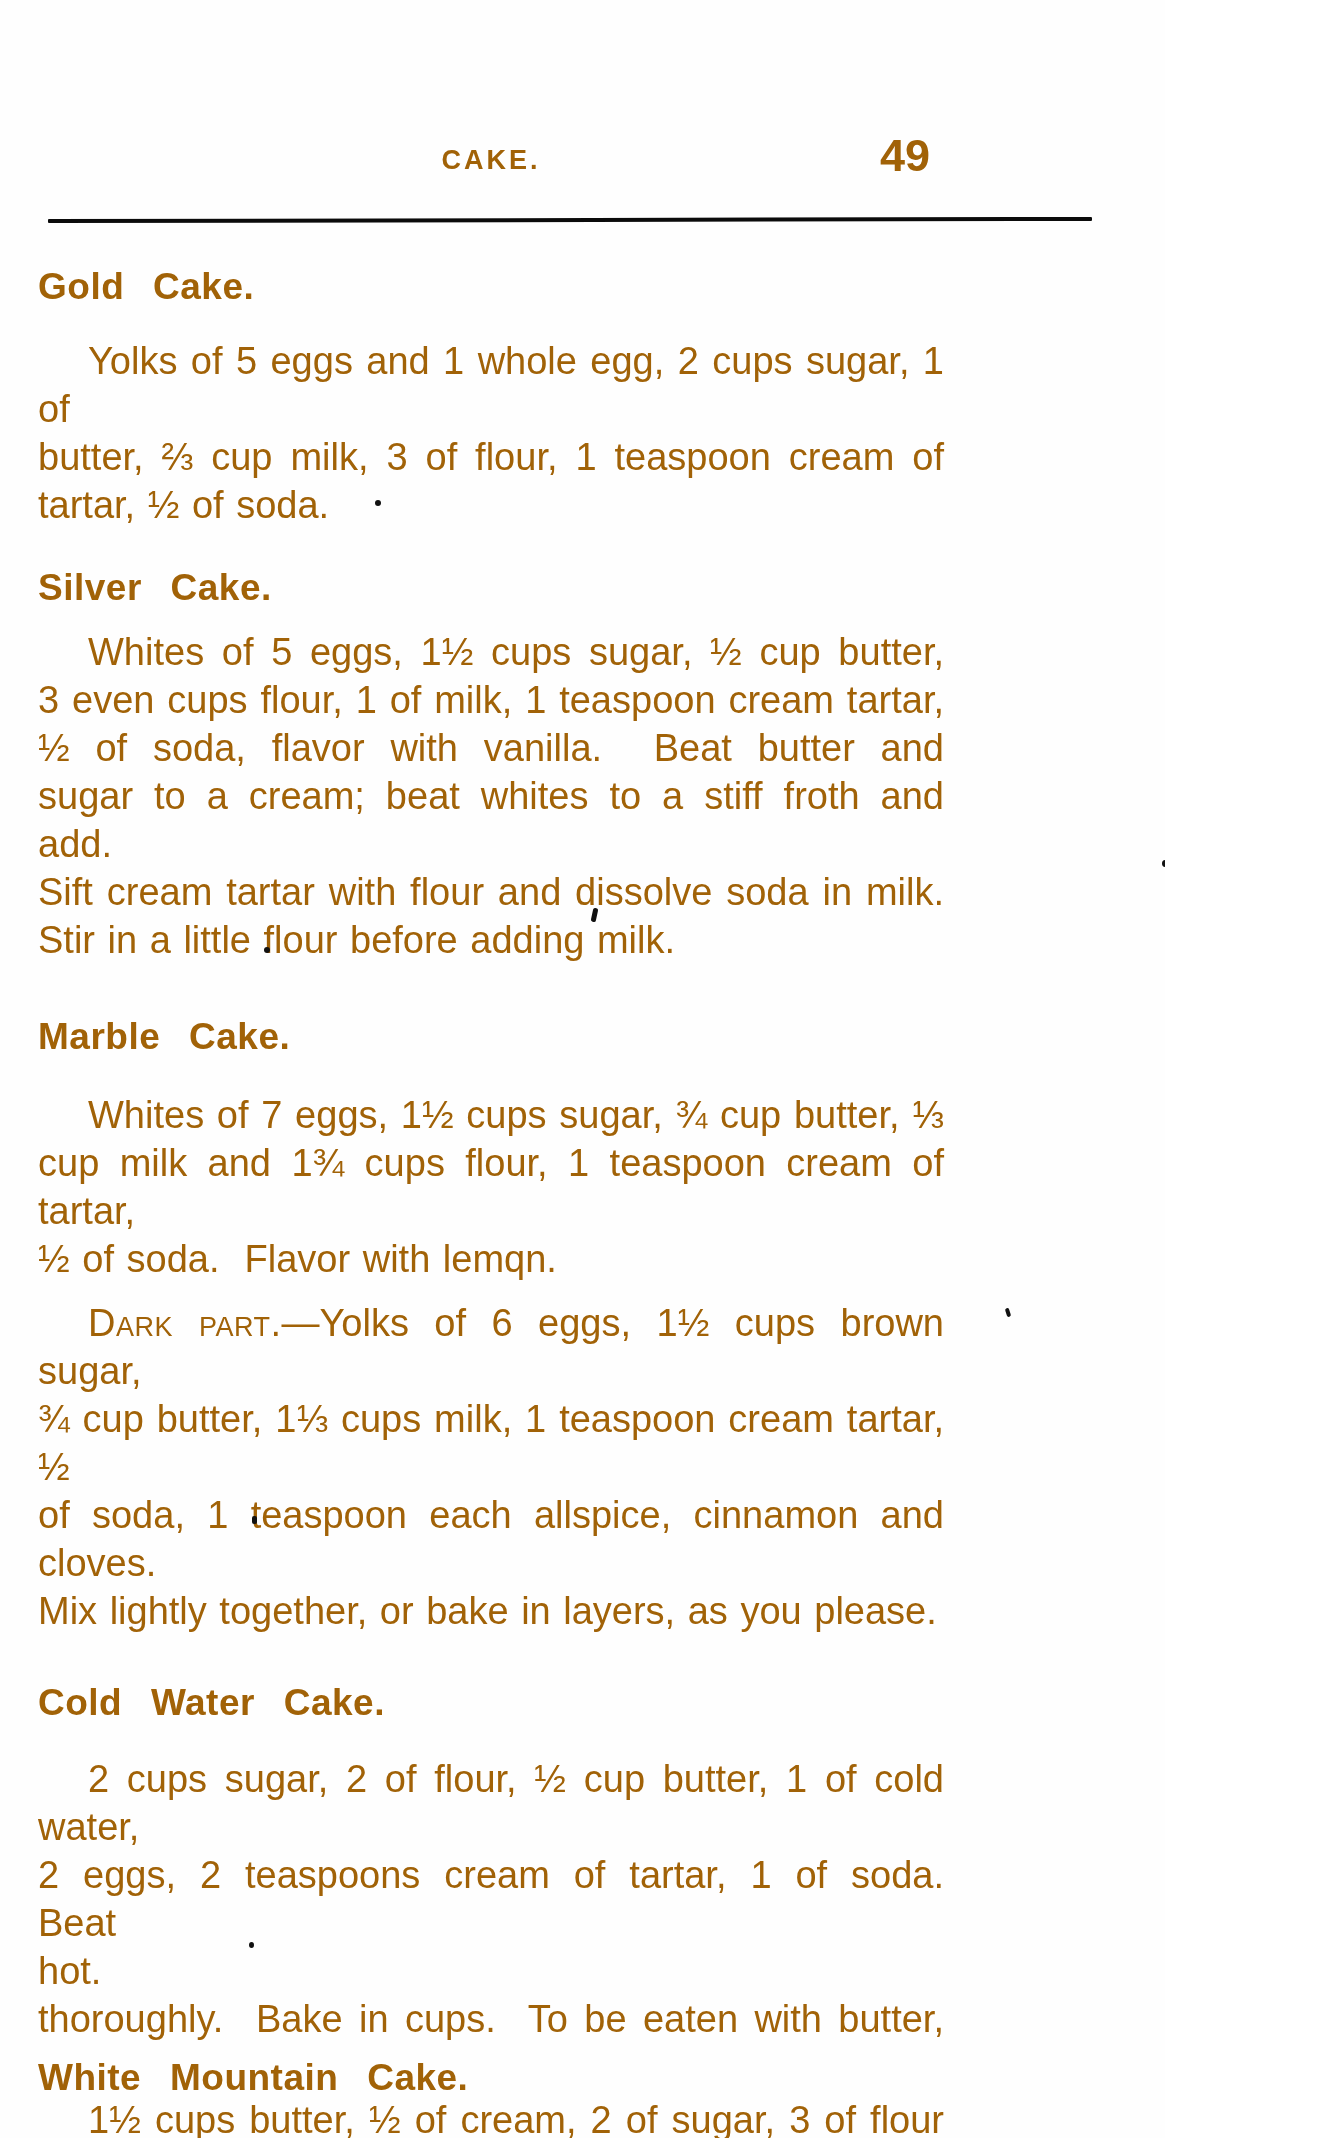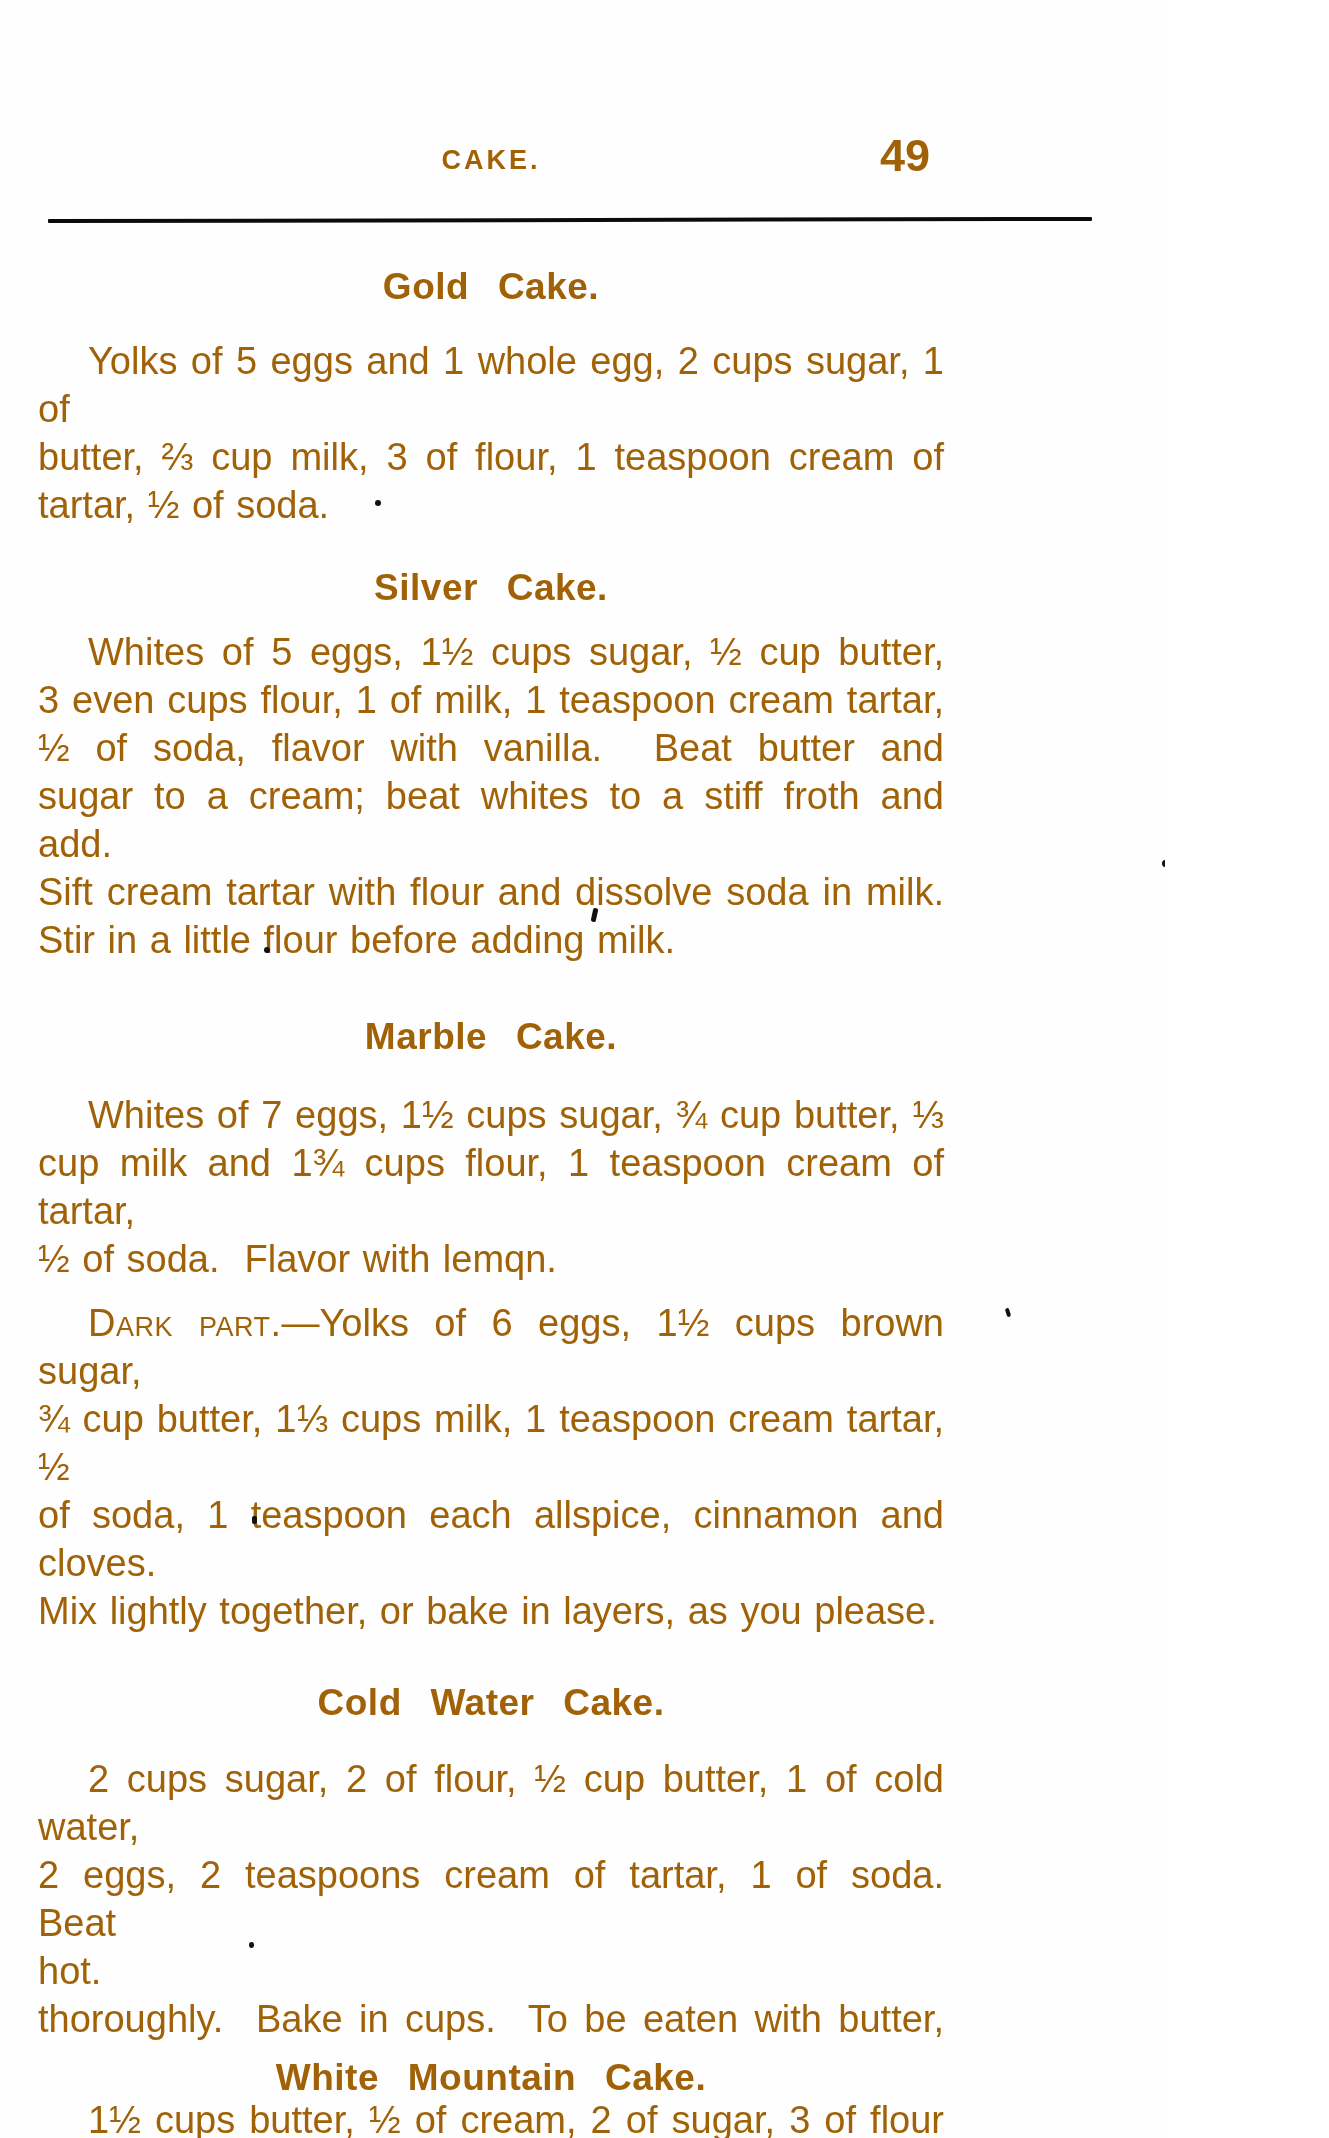--- a/index.html
+++ b/index.html
@@ -50,21 +50,21 @@
     transform: rotate(-0.12deg);
     border-radius: 1px;
   }
 
   
   h2.recipe-title {
     margin: 0;
     font-size: 37px;
     line-height: 1;
     font-weight: bold;
-    text-align: center;
+    text-align: left;
     word-spacing: 18px;
     letter-spacing: 0.5px;
   }
   p.recipe-paragraph {
     margin: 0;
     font-size: 38px;
     line-height: 48px;
     word-spacing: 2px;
   }
   .ln {

